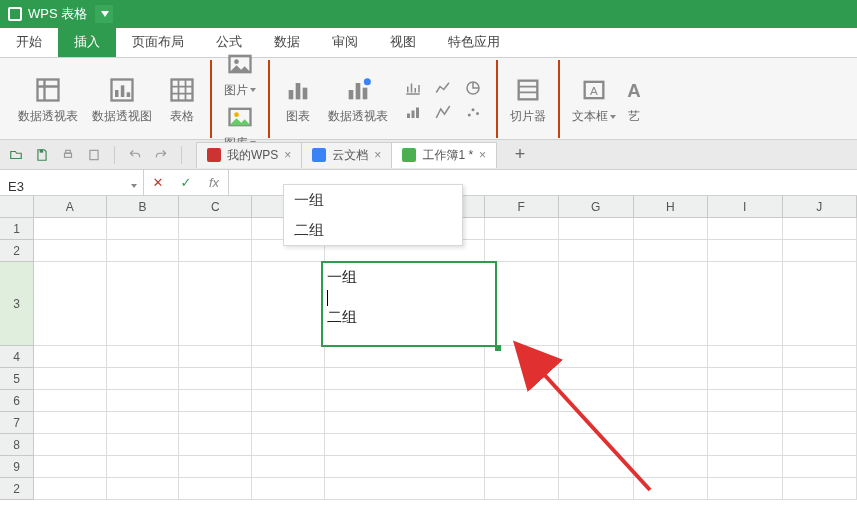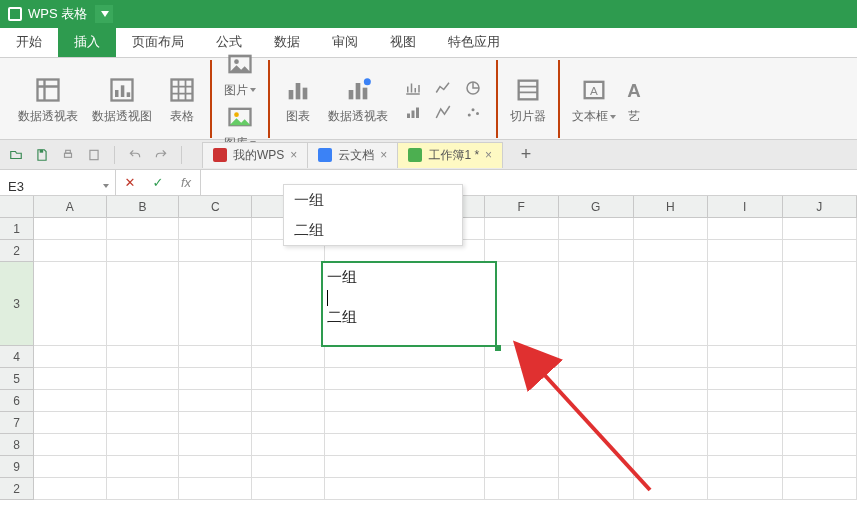--- a/index.html
+++ b/index.html
@@ -31,33 +31,33 @@
   .ribbon .minigrid { display:grid; grid-template-columns: repeat(3, 26px); grid-auto-rows: 22px; gap: 2px 4px; padding:2px 4px; align-content:center; }
   .ribbon .minigrid .mini { display:flex; align-items:center; justify-content:center; }
   .ribbon .minigrid .mini svg { fill:#8a8a8a; }
 
   
   .qat { height: 30px; background: #eaeaea; border-bottom: 1px solid #d0d0d0; display: flex; align-items: center; padding: 0 6px; gap: 6px; }
   .qat .qbtn { width: 20px; height: 20px; display:flex; align-items:center; justify-content:center; color:#3a6; }
   .qat .qbtn svg { fill:#3a8a55; }
   .qat .qbtn.gray svg { fill:#999; }
   .qat .sep { width:1px; height:18px; background:#ccc; margin:0 4px; }
-  .doctabs { display:flex; align-items:center; gap:0; margin-left:10px; }
+  .doctabs { display:flex; align-items:center; gap:0; margin-left:4px; }
   .doctab { height:26px; display:flex; align-items:center; gap:6px; padding:0 10px; background:#f3f3f3; border:1px solid #cfcfcf; border-bottom:none; font-size:12px; color:#555; margin-right:-1px; cursor:pointer; }
-  .doctab.active { background:#fef9c3; }
+  .doctab.active { background:#ffffff; }
   .doctab .close { color:#888; font-size:12px; }
   .doctab .ico { width:14px; height:14px; display:inline-block; }
   .doctab .ico.wps { background:#c33; border-radius:2px; }
   .doctab .ico.cloud { background:#3b82f6; border-radius:2px; }
   .doctab .ico.sheet { background:#4caf50; border-radius:2px; }
   .plusbtn { width:24px; height:24px; display:flex; align-items:center; justify-content:center; color:#666; font-size:18px; cursor:pointer; margin-left:6px;}
 
   
   .fbar { height: 26px; background:#fff; border-bottom:1px solid #d0d0d0; display:flex; align-items:stretch; font-size:13px; }
-  .namebox { width:116px; border-right:1px solid #d0d0d0; display:flex; align-items:center; padding:16px 8px; color:#333; position:relative; }
+  .namebox { width:144px; border-right:1px solid #d0d0d0; display:flex; align-items:center; padding:16px 8px; color:#333; position:relative; }
   .namebox .ncaret { position:absolute; right:6px; }
   .fxbtns { display:flex; align-items:center; border-right:1px solid #d0d0d0; }
   .fxbtns .b { width:28px; display:flex; align-items:center; justify-content:center; color:#888; font-size:13px; }
   .fxbtns .b.cancel { color:#c0392b; }
   .fxbtns .b.ok { color:#2e9b4f; }
   .fxbtns .b.fx { font-style:italic; }
   .formula { flex:1; padding:0 8px; display:flex; align-items:center; }
 
   
   .suggest { position:absolute; left:283px; top:184px; width:180px; background:#fff; border:1px solid #d8d8d8; box-shadow:2px 2px 4px rgba(0,0,0,.12); font-size:15px; color:#333; z-index:5; }

